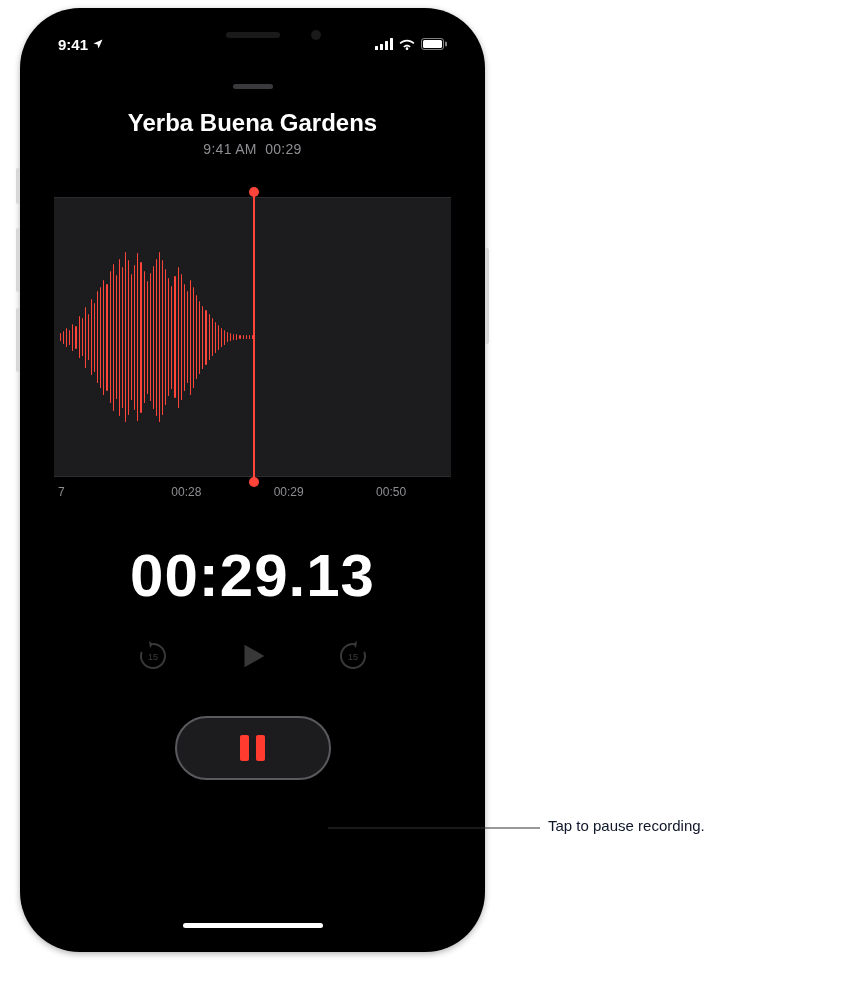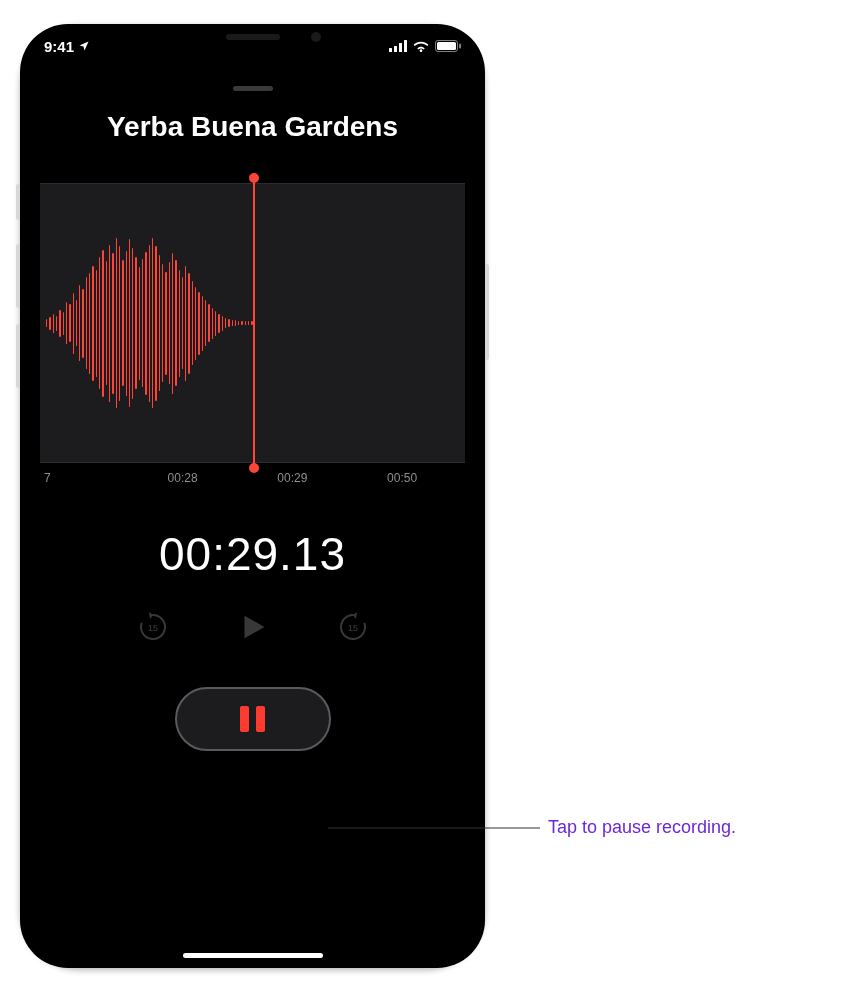--- a/index.html
+++ b/index.html
@@ -6,25 +6,26 @@
     body {
       font-family: -apple-system, BlinkMacSystemFont, "Segoe UI", Helvetica, Arial, sans-serif;
       background: #ffffff;
       width: 843px;
       height: 984px;
       position: relative;
     }
     .phone {
       position: absolute;
       left: 20px;
-      top: 24px;
+      top: 8px;
       width: 465px;
       height: 944px;
       border-radius: 60px;
       background: #000;
+      padding: 14px;
       box-shadow: 0 2px 6px rgba(0,0,0,0.3);
     }
     .phone::before, .phone::after {
       content: '';
       position: absolute;
       background: #e6e6e6;
     }
     
     .phone-side-left {
       position: absolute; left: -4px; top: 160px; width: 4px; height: 36px; background:#d7d7d7; border-radius:2px 0 0 2px;
@@ -71,21 +72,21 @@
     .content {
       padding: 12px 20px 0;
       color:#fff;
       height: calc(100% - 44px);
       position:relative;
     }
     .grabber {
       width: 40px; height:5px; background:#3a3a3c; border-radius:3px; margin: 6px auto 20px;
     }
     .rec-title {
-      font-size: 28px; font-weight:600; text-align:center; color:#fff;
+      font-size: 24px; font-weight:600; text-align:center; color:#fff;
     }
     .rec-subtitle {
       text-align:center; font-size:14px; color:#8e8e93; margin-top:4px; letter-spacing:0.3px;
     }
     .waveform-area {
       margin-top: 40px;
       height: 280px;
       background: #1c1c1e;
       position:relative;
       border-top:1px solid #2c2c2e;
@@ -117,21 +118,21 @@
     .playhead::after { bottom:-5px; }
     .timeline {
       display:flex; justify-content:space-between;
       font-size:12px; color:#8e8e93;
       padding: 8px 4px 0;
     }
     .timeline span { flex:1; text-align:right; }
     .timeline span:first-child { text-align:left; flex:0.4; }
     .timeline span:last-child { text-align:right; flex:0.4; }
     .big-timer {
-      text-align:center; font-size:46px; font-weight:400; margin-top:42px;
+      text-align:center; font-size:60px; font-weight:700; margin-top:42px;
       font-variant-numeric: tabular-nums;
       letter-spacing:1px;
     }
     .transport {
       display:flex; justify-content:center; align-items:center; gap:56px;
       margin-top:24px;
     }
     .transport .ctl { width:44px; height:44px; display:flex; align-items:center; justify-content:center; opacity:0.22; }
     .pause-btn {
       margin: 38px auto 0;
@@ -147,21 +148,21 @@
     }
     .pause-glyph span {
       width:9px; height:26px; background:#ff3b30; border-radius:2px;
     }
     .home-indicator {
       position:absolute; bottom:10px; left:50%; transform:translateX(-50%);
       width:140px; height:5px; background:#fff; border-radius:3px;
     }
     .callout-text {
       position:absolute;
-      font-size:18px; color:#6d28d9;
+      font-size:15px; color:#0f172a;
       white-space:nowrap;
     }
   </style>
 </head>
 <body>
 
 <div class="phone">
   <div class="phone-side-left"></div>
   <div class="phone-side-left2"></div>
   <div class="phone-side-left3"></div>
@@ -195,20 +196,23 @@
             <rect x="2" y="2" width="19" height="8" rx="1.5" fill="#fff"></rect>
             <rect x="24" y="3.5" width="2" height="5" rx="1" fill="#fff" fill-opacity="0.5"></rect>
           </svg>
       </div>
     </div>
 
     <div class="content">
       <div class="grabber"></div>
 
       <div class="rec-title">Yerba Buena Gardens</div>
+      <div class="rec-subtitle">
+        <span>9:41 AM</span>&nbsp;&nbsp;<span>00:29</span>
+      </div>
 
       <div class="waveform-area">
         <div class="waveform-inner">
           <div class="waveform-bars" id="wf-bars">
               <div class="wf-bar" style="height: 8px;"></div>
               <div class="wf-bar" style="height: 13px;"></div>
               <div class="wf-bar" style="height: 19px;"></div>
               <div class="wf-bar" style="height: 15px;"></div>
               <div class="wf-bar" style="height: 27px;"></div>
               <div class="wf-bar" style="height: 23px;"></div>

